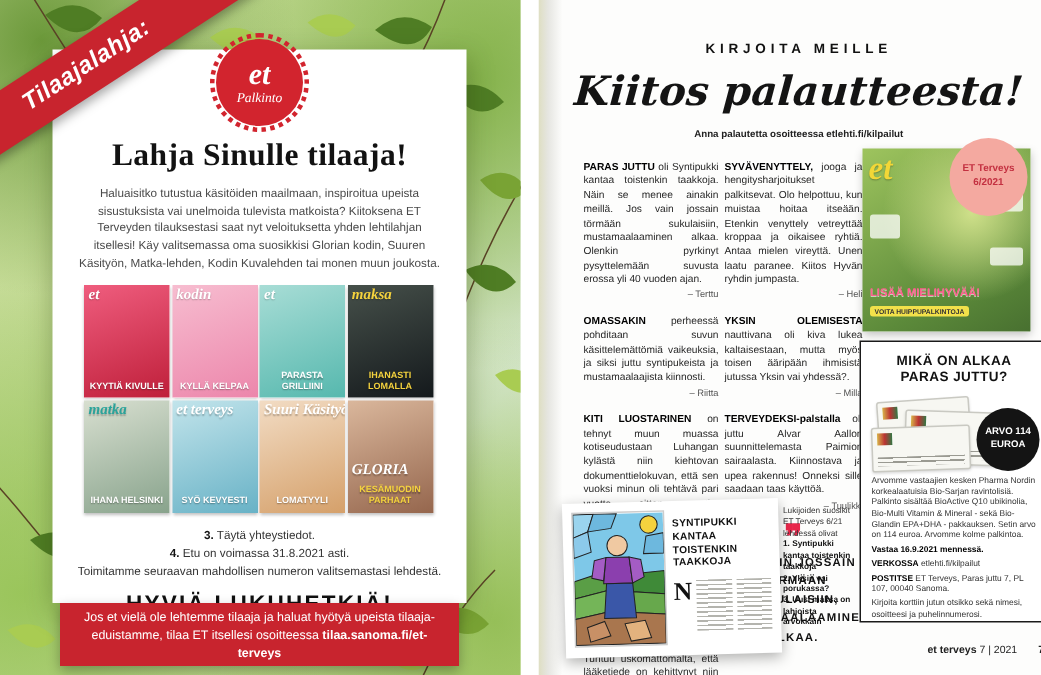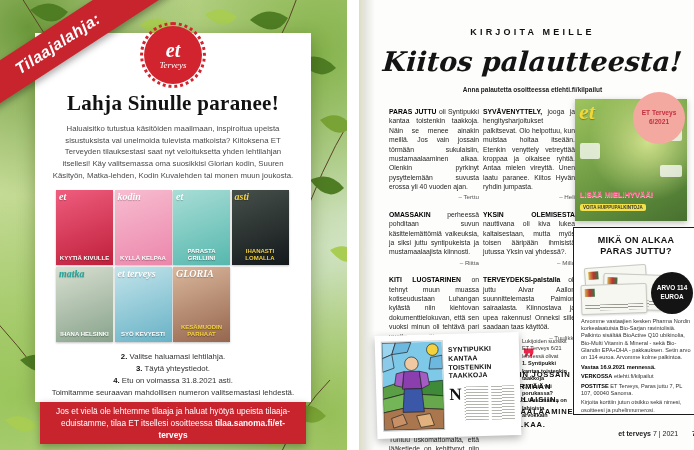--- a/index.html
+++ b/index.html
@@ -151,64 +151,67 @@
         <path d="M255,435 q18,-10 32,6 q-14,14 -32,-6z"></path>
       </g>
     </svg>
 
     <div class="ribbon">
       <span>Tilaajalahja:</span>
     </div>
 
     <div class="logo-circle">
       <span class="et">et</span>
-      <span class="tv">Terveys</span>
+      <span class="tv">Palkinto</span>
     </div>
 
     <div class="gift-card">
       <div class="gift-inner">
-        <div class="gift-head">Lahja Sinulle paranee!</div>
+        <div class="gift-head">Lahja Sinulle tilaaja!</div>
         <p class="gift-intro">Haluaisitko tutustua käsitöiden maailmaan, inspiroitua upeista sisustuksista vai unelmoida tulevista matkoista? Kiitoksena ET Terveyden tilauksestasi saat nyt veloituksetta yhden lehtilahjan itsellesi! Käy valitsemassa oma suosikkisi Glorian kodin, Suuren Käsityön, Matka-lehden, Kodin Kuvalehden tai monen muun joukosta.</p>
 
         <div class="covers">
 
         <div class="cover" style="background: linear-gradient(160deg, rgb(239, 93, 126) 0%, rgb(191, 31, 58) 100%);">
               <span class="mlogo" style="color: rgb(255, 255, 255);">et</span>
               <span class="mline" style="color: rgb(255, 255, 255);">KYYTIÄ KIVULLE</span>
             </div>
             <div class="cover" style="background: linear-gradient(160deg, rgb(247, 189, 208) 0%, rgb(236, 134, 171) 100%);">
               <span class="mlogo" style="color: rgb(255, 255, 255);">kodin</span>
               <span class="mline" style="color: rgb(255, 255, 255);">KYLLÄ KELPAA</span>
             </div>
             <div class="cover" style="background: linear-gradient(160deg, rgb(168, 221, 214) 0%, rgb(86, 184, 174) 100%);">
               <span class="mlogo" style="color: rgb(255, 255, 255);">et</span>
               <span class="mline" style="color: rgb(255, 255, 255);">PARASTA GRILLIINI</span>
             </div>
             <div class="cover" style="background: linear-gradient(160deg, rgb(70, 80, 74) 0%, rgb(20, 25, 28) 100%);">
-              <span class="mlogo" style="color: rgb(244, 210, 62);">asti</span>
+              <span class="mlogo" style="color: rgb(244, 210, 62);">maksa</span>
               <span class="mline" style="color: rgb(244, 210, 62);">IHANASTI LOMALLA</span>
             </div>
             <div class="cover" style="background: linear-gradient(160deg, rgb(216, 223, 208) 0%, rgb(136, 163, 140) 100%);">
               <span class="mlogo" style="color: rgb(42, 163, 154); font-family: Liberation Serif, serif;">matka</span>
               <span class="mline" style="color: rgb(255, 255, 255);">IHANA HELSINKI</span>
             </div>
             <div class="cover" style="background: linear-gradient(160deg, rgb(194, 228, 235) 0%, rgb(104, 178, 198) 100%);">
               <span class="mlogo" style="color: rgb(255, 255, 255);">et terveys</span>
               <span class="mline" style="color: rgb(255, 255, 255);">SYÖ KEVYESTI</span>
             </div>
+            <div class="cover" style="background: linear-gradient(160deg, rgb(242, 220, 196) 0%, rgb(213, 160, 106) 100%);">
+              <span class="mlogo" style="color: rgb(255, 255, 255);">Suuri Käsityö</span>
+              <span class="mline" style="color: rgb(255, 255, 255);">LOMATYYLI</span>
+            </div>
             <div class="cover" style="background: linear-gradient(160deg, rgb(218, 183, 156) 0%, rgb(149, 102, 77) 100%);">
-              <span class="mlogo" style="color: rgb(255, 255, 255);">GLORIA</span>
+              <span class="mlogo" style="color: rgb(255, 255, 255); margin-top: 40px;">GLORIA</span>
               <span class="mline" style="color: rgb(244, 210, 62);">KESÄMUODIN PARHAAT</span>
             </div>
           </div>
 
         <div class="steps">
           <div>
 
-              <div class="step"><b>2.</b><span> Valitse haluamasi lehtilahja.</span><a class="red-link" href="#"></a></div>
               <div class="step"><b>3.</b><span> Täytä yhteystiedot.</span><a class="red-link" href="#"></a></div>
               <div class="step"><b>4.</b><span> Etu on voimassa 31.8.2021 asti.</span><a class="red-link" href="#"></a></div>
             </div>
           <div class="steps-note">Toimitamme seuraavan mahdollisen numeron valitsemastasi lehdestä.</div>
         </div>
 
         <div class="closing">HYVIÄ LUKUHETKIÄ!</div>
       </div>
     </div>
 

